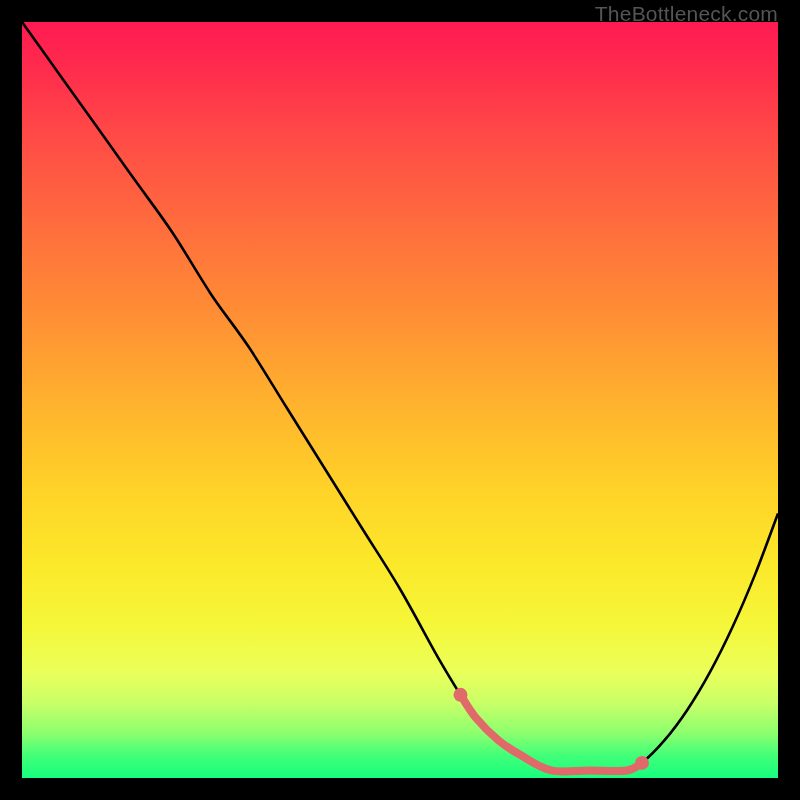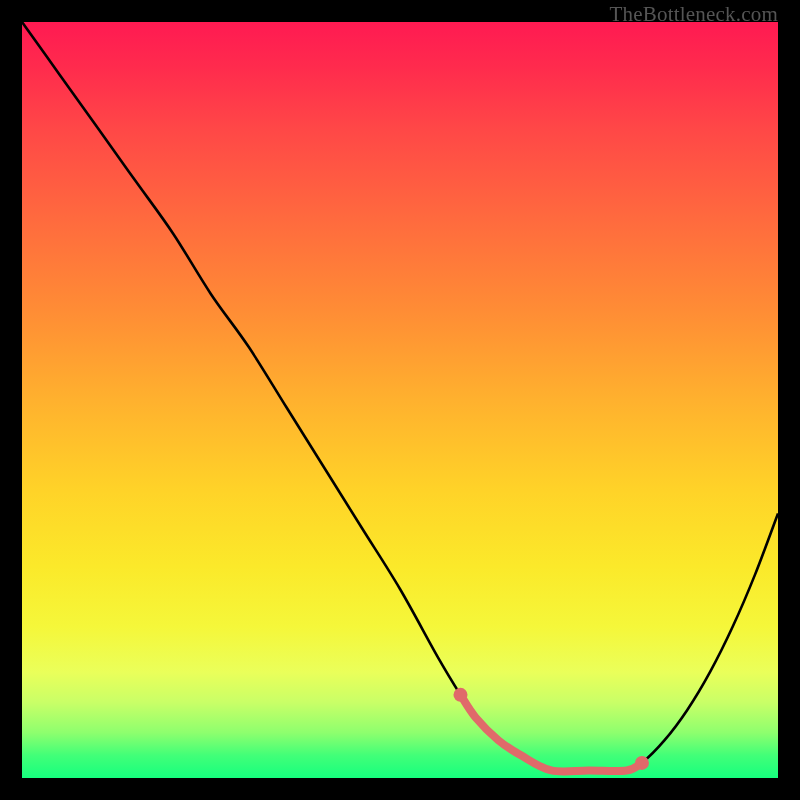--- a/index.html
+++ b/index.html
@@ -9,21 +9,20 @@
     height: 800px;
     background: #000;
     font-family: Arial, Helvetica, sans-serif;
     overflow: hidden;
   }
   .canvas {
     position: relative;
     width: 800px;
     height: 753px;
     background: #000;
-    font-family: Liberation Serif, serif;
   }
   .plot-area {
     position: absolute;
     left: 22px;
     top: 22px;
     width: 756px;
     height: 756px;
     
     background: linear-gradient(to bottom,
       #ff1a52 0%,

